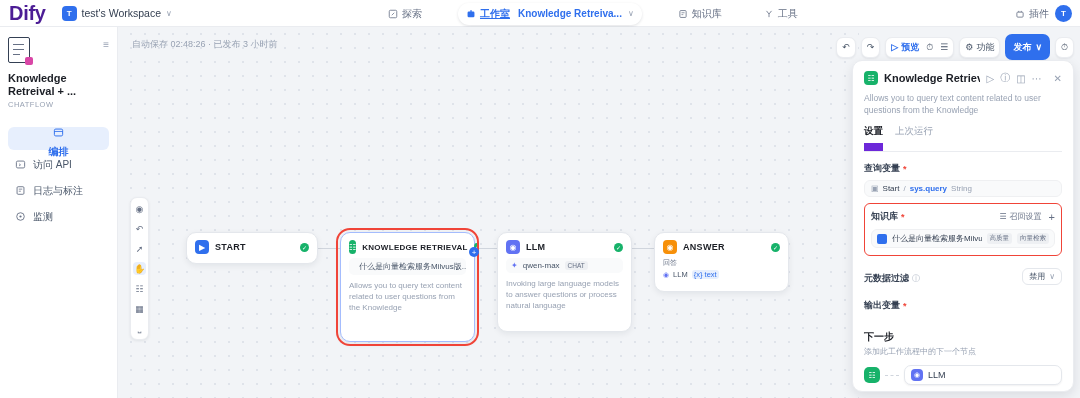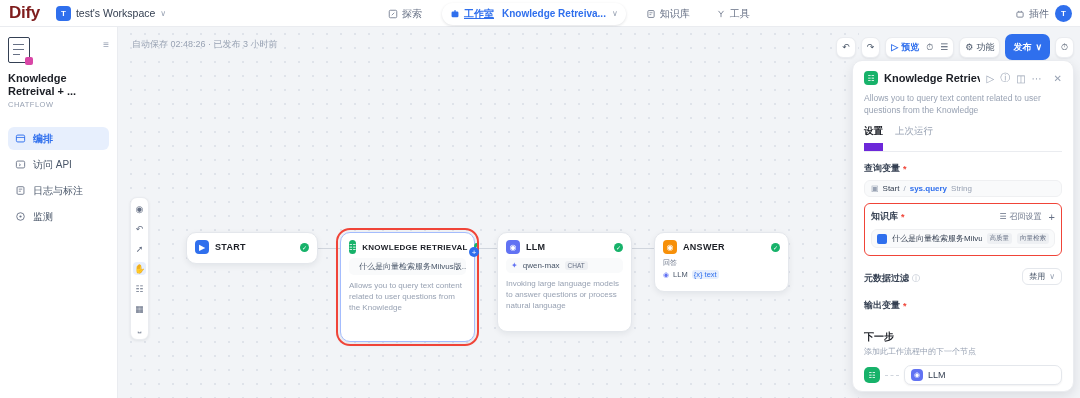--- a/index.html
+++ b/index.html
@@ -13,37 +13,37 @@
   }
   .app { position: relative; width: 1080px; height: 398px; }
 
   
   .topbar {
     position: absolute; top: 0; left: 0; width: 1080px; height: 27px;
     background: #ffffff; border-bottom: 1px solid #eaecf0;
     display: flex; align-items: center;
   }
   .brand {
-    margin-left: 9px; font-size: 17px; font-weight: 700; letter-spacing: -0.3px;
-    color: #7f1d1d;
+    margin-left: 9px; font-size: 20px; font-weight: 700; letter-spacing: -0.3px;
+    color: #4c1d95;
   }
   .ws {
     display: flex; align-items: center; gap: 5px; margin-left: 16px;
   }
   .ws-badge {
     width: 15px; height: 15px; border-radius: 4px; background: #2f6fed;
     color:#fff; font-size: 8px; display: flex; align-items: center; justify-content: center;
     font-weight: 700;
   }
   .ws-name { font-size: 10.5px; color: #354052; }
   .caret { font-size: 8px; color: #98a2b3; }
 
   .nav-center {
     position: absolute; left: 382px; top: 0; height: 27px;
-    display: flex; align-items: center; gap: 14px;
+    display: flex; align-items: center; gap: 30px;
   }
   .nav-item {
     display: flex; align-items: center; gap: 4px; font-size: 10px; color: #667085;
     padding: 3px 6px; border-radius: 8px;
   }
   .nav-pill {
     display: flex; align-items: center; gap: 6px;
     background: #fff; border-radius: 11px; padding: 2px 8px 2px 6px;
     box-shadow: 0 1px 3px rgba(16,24,40,.12);
   }
@@ -78,21 +78,21 @@
   }
   .app-icon .ln { position:absolute; left:4px; width:11px; height:1.4px; background:#667085; }
   .collapse-ic { color: #98a2b3; font-size: 10px; margin-top: 2px; }
   .app-title { margin-top: 9px; font-size: 11px; font-weight: 700; color: #1b1e25; line-height: 13px; }
   .app-sub { margin-top: 2px; font-size: 7.5px; color: #98a2b3; letter-spacing: .5px; }
   .side-nav { margin-top: 18px; display: flex; flex-direction: column; gap: 3px; }
   .side-item {
     display: flex; align-items: center; gap: 7px; height: 23px; padding: 0 7px;
     border-radius: 6px; font-size: 10px; color: #475467;
   }
-  .side-item.active { background: #e7effd; color: #2f6fed; font-weight: 600; }
+  .side-item.active { background: #e7effd; color: #2f6fed; font-weight: 600; flex-direction: column; }
   .side-ic { width: 11px; height: 11px; display:flex; align-items:center; justify-content:center; }
 
   
   .canvas {
     position: absolute; top: 27px; left: 124px; width: 735px; height: 371px;
     background:
       radial-gradient(circle, #dfe3ea 1px, transparent 1.1px) 0 0/14px 14px,
       #f2f4f7;
   }
   .autosave {

